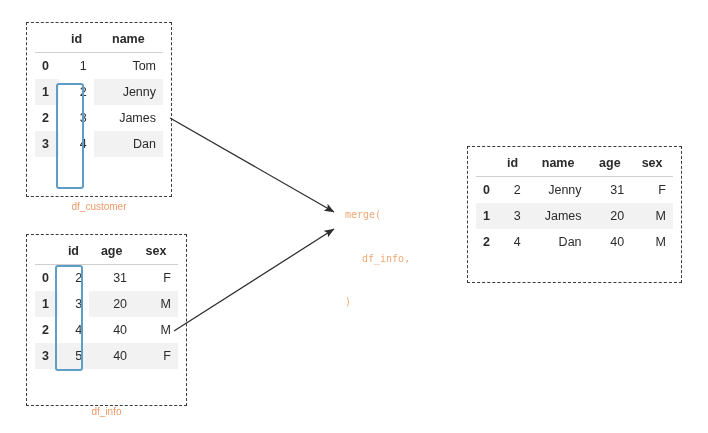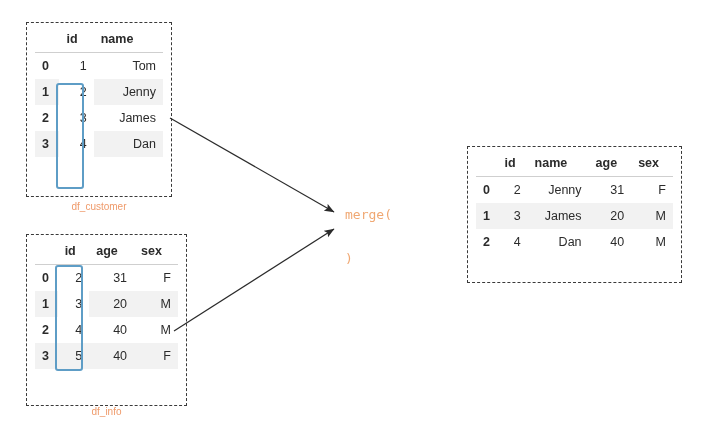--- a/index.html
+++ b/index.html
@@ -25,21 +25,21 @@
     padding: 6px 8px 6px 8px;
   }
   .df-table {
     border-collapse: collapse;
     font-size: 12.5px;
     color: #2b2b2b;
     width: 100%;
   }
   .df-table th {
     font-weight: bold;
-    text-align: left;
+    text-align: center;
     padding: 3px 7px 6px 7px;
     border-bottom: 1px solid #cfcfcf;
     white-space: nowrap;
     font-size: 12.5px;
   }
   .df-table td {
     text-align: right;
     padding: 6px 7px 6px 7px;
     white-space: nowrap;
   }
@@ -70,21 +70,21 @@
     font-size: 10px;
     color: #ef9a6a;
     text-align: center;
     white-space: nowrap;
   }
 
   
   .code-block {
     position: absolute;
     font-family: "DejaVu Sans Mono", "Liberation Mono", monospace;
-    font-size: 13px;
+    font-size: 10px;
     line-height: 14.5px;
     color: #f0a873;
     white-space: pre;
   }
   .code-block .ln { display: block; }
   .code-block .ln.bold { font-weight: bold; color: #e8954f; }
   .code-block .ln.ind { padding-left: 1.7em; }
 
   
   .arrows {
@@ -169,20 +169,21 @@
         <td>F</td>
       </tr>
     </tbody>
   </table>
   <div class="key-box" style="left:28px; top:30px; width:28px; height:106px;"></div>
 </div>
 <div class="df-label" style="left:26px; top:406px; width:161px;">df_info</div>
 
 <div class="code-block" style="left:345px; top:179px;">
   <span class="ln">merge(</span>
+  <span class="ln ind">df_info,</span>
   <span class="ln">)</span>
 </div>
 
 <div class="df-box" id="box-result" style="left:467px; top:146px; width:215px; height:137px;">
   <table class="df-table">
     <thead>
       <tr>
         <th class="idx"></th>
         <th>id</th>
         <th>name</th>

